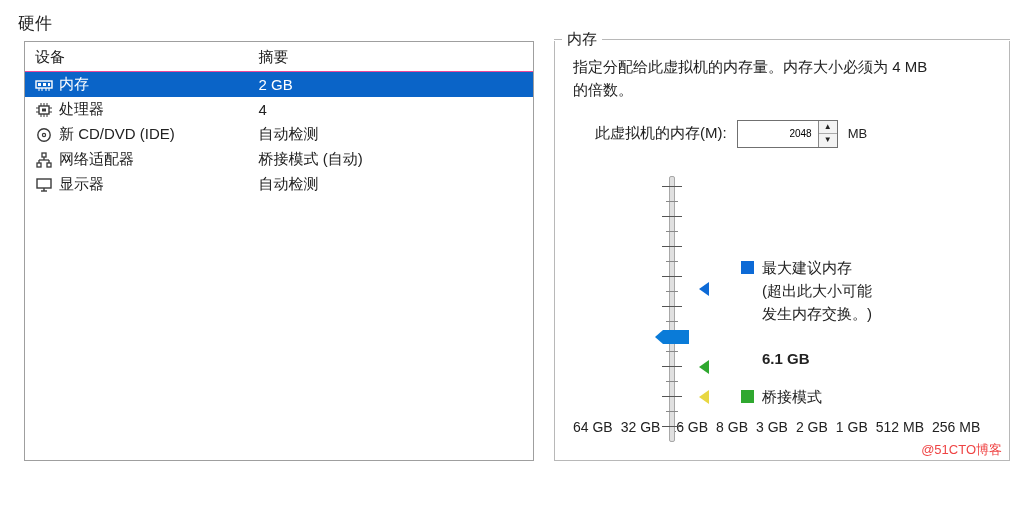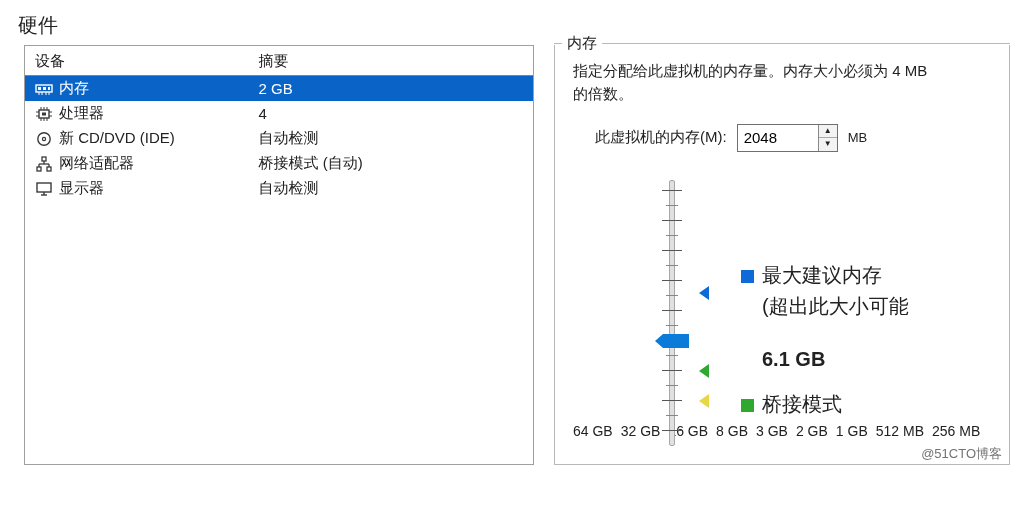--- a/index.html
+++ b/index.html
@@ -7,21 +7,21 @@
     margin: 0; padding: 0;
     font-family: "Microsoft YaHei", "Segoe UI", Tahoma, sans-serif;
     font-size: 15px;
     color: #222;
     background: #fff;
     width: 1022px; height: 507px;
     overflow: hidden;
   }
   .page-title {
     padding: 12px 18px 6px 18px;
-    font-size: 20px;
+    font-size: 17px;
   }
   .panes {
     display: flex;
     gap: 20px;
     padding: 0 12px 0 24px;
   }
   .left-pane {
     width: 510px;
     border: 1px solid #9f9f9f;
     background: #fff;
@@ -94,22 +94,23 @@
     display: flex; align-items: center; gap: 10px; margin-left: 22px;
   }
   .spinner {
     display: flex; align-items: stretch;
     border: 1px solid #707070;
     height: 28px;
   }
   .spinner input {
     width: 80px;
     border: none;
+    text-align: right;
     padding: 0 6px;
-    font-size: 15px;
+    font-size: 10px;
     font-family: inherit;
     outline: none;
   }
   .spin-btns {
     display: flex; flex-direction: column;
     border-left: 1px solid #888;
   }
   .spin-btn {
     width: 18px; flex: 1;
     display: flex; align-items: center; justify-content: center;
@@ -198,37 +199,37 @@
     position: relative;
   }
   .pointer-host {
     position: absolute;
     left: 0;
     width: 20px;
   }
   .anno-block {
     position: absolute;
     left: 44px;
-    font-size: 20px;
+    font-size: 15px;
     line-height: 1.55;
   }
   .swatch {
     display: inline-block;
     width: 13px; height: 13px;
     margin-right: 8px;
     vertical-align: -1px;
   }
   .sw-blue   { background: #0d6ad6; }
   .sw-green  { background: #2fa82f; }
   .anno-sub { margin-left: 21px; }
   .anno-bold { font-weight: 700; margin-top: 22px; }
   .watermark {
     position: absolute;
     right: 8px; bottom: 2px;
-    color: #737373;
+    color: #ef4444;
     font-size: 13px;
     pointer-events: none;
   }
 </style>
 </head>
 <body>
 
 <div class="page-title">硬件</div>
 
 <div class="panes">
@@ -420,20 +421,21 @@
             </div>
             <div class="pointer-host">
               <div class="pointer pointer-green" style="left: 2px; top: 195px;"></div>
             </div>
             <div class="pointer-host">
               <div class="pointer pointer-yellow" style="left: 2px; top: 225px;"></div>
             </div>
             <div class="anno-block" style="top: 84px;">
               <div><span class="swatch sw-blue"></span><span>最大建议内存</span></div>
               <div class="anno-sub">(超出此大小可能</div>
+              <div class="anno-sub">发生内存交换。)</div>
               <div class="anno-sub anno-bold">6.1 GB</div>
             </div>
             <div class="anno-block" style="top: 213px;">
               <div><span class="swatch sw-green"></span><span>桥接模式</span></div>
             </div>
           </div>
       </div>
     </div>
     <div class="watermark">@51CTO博客</div>
   </div>

